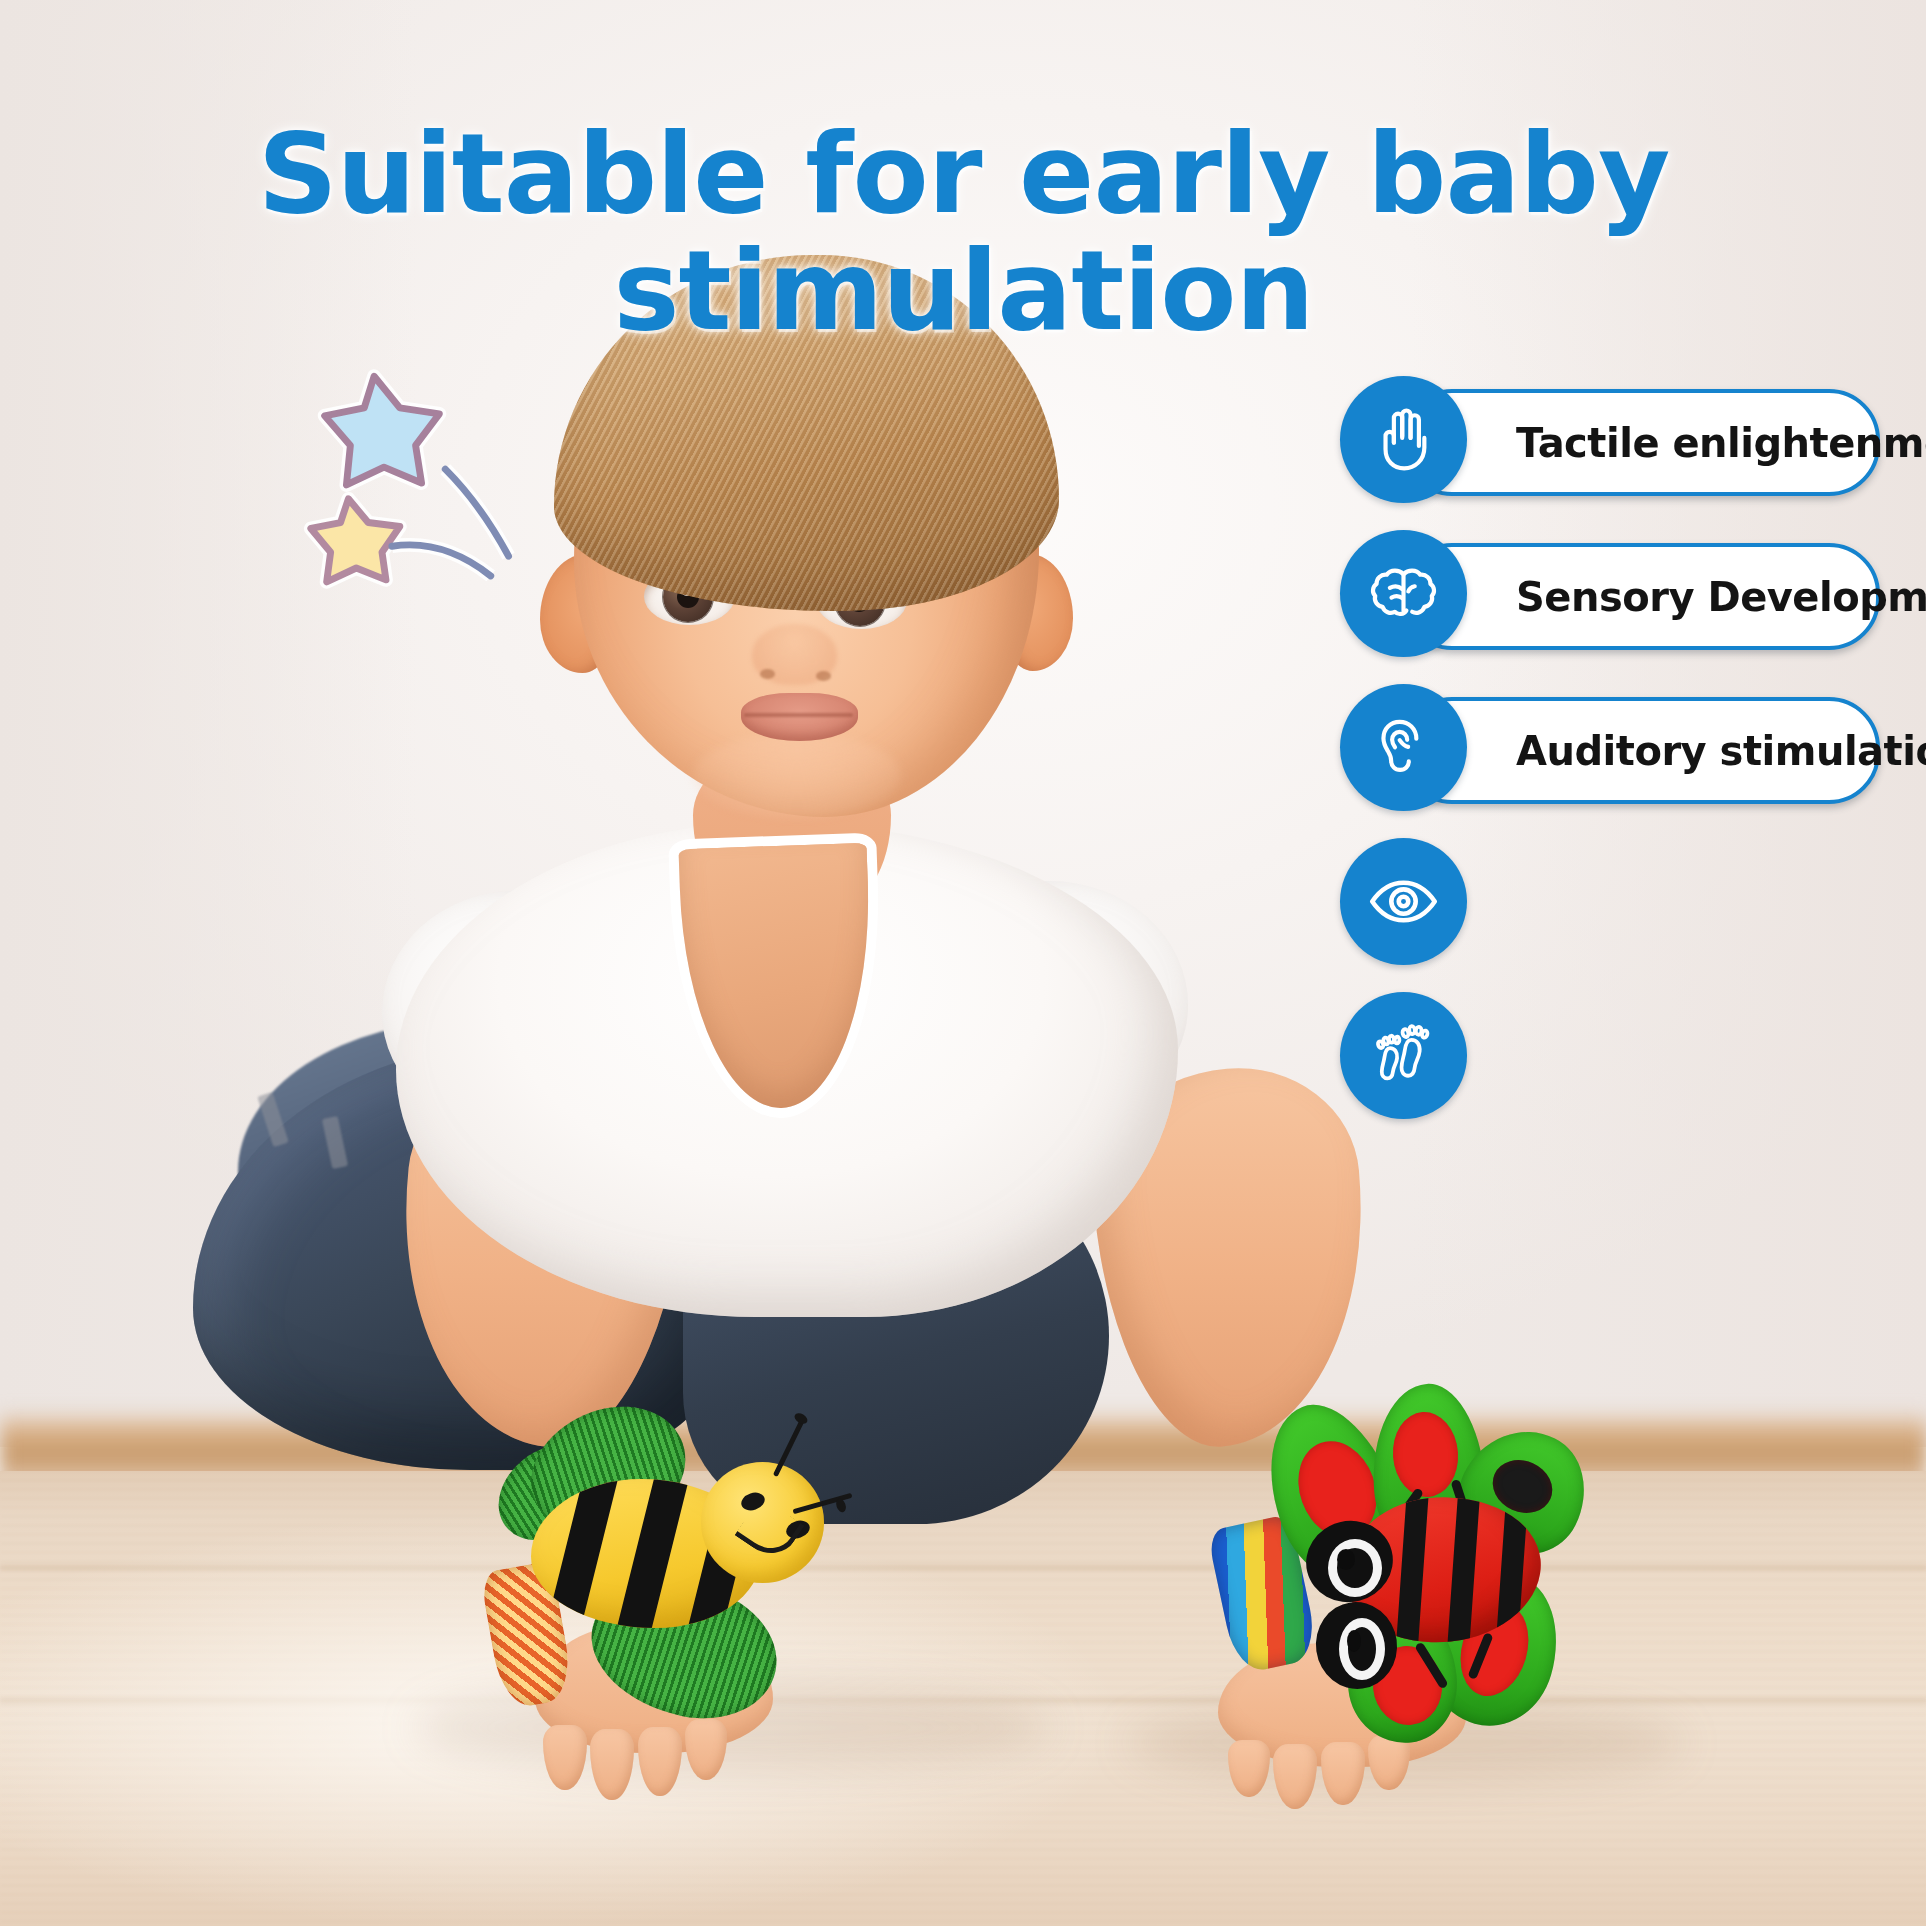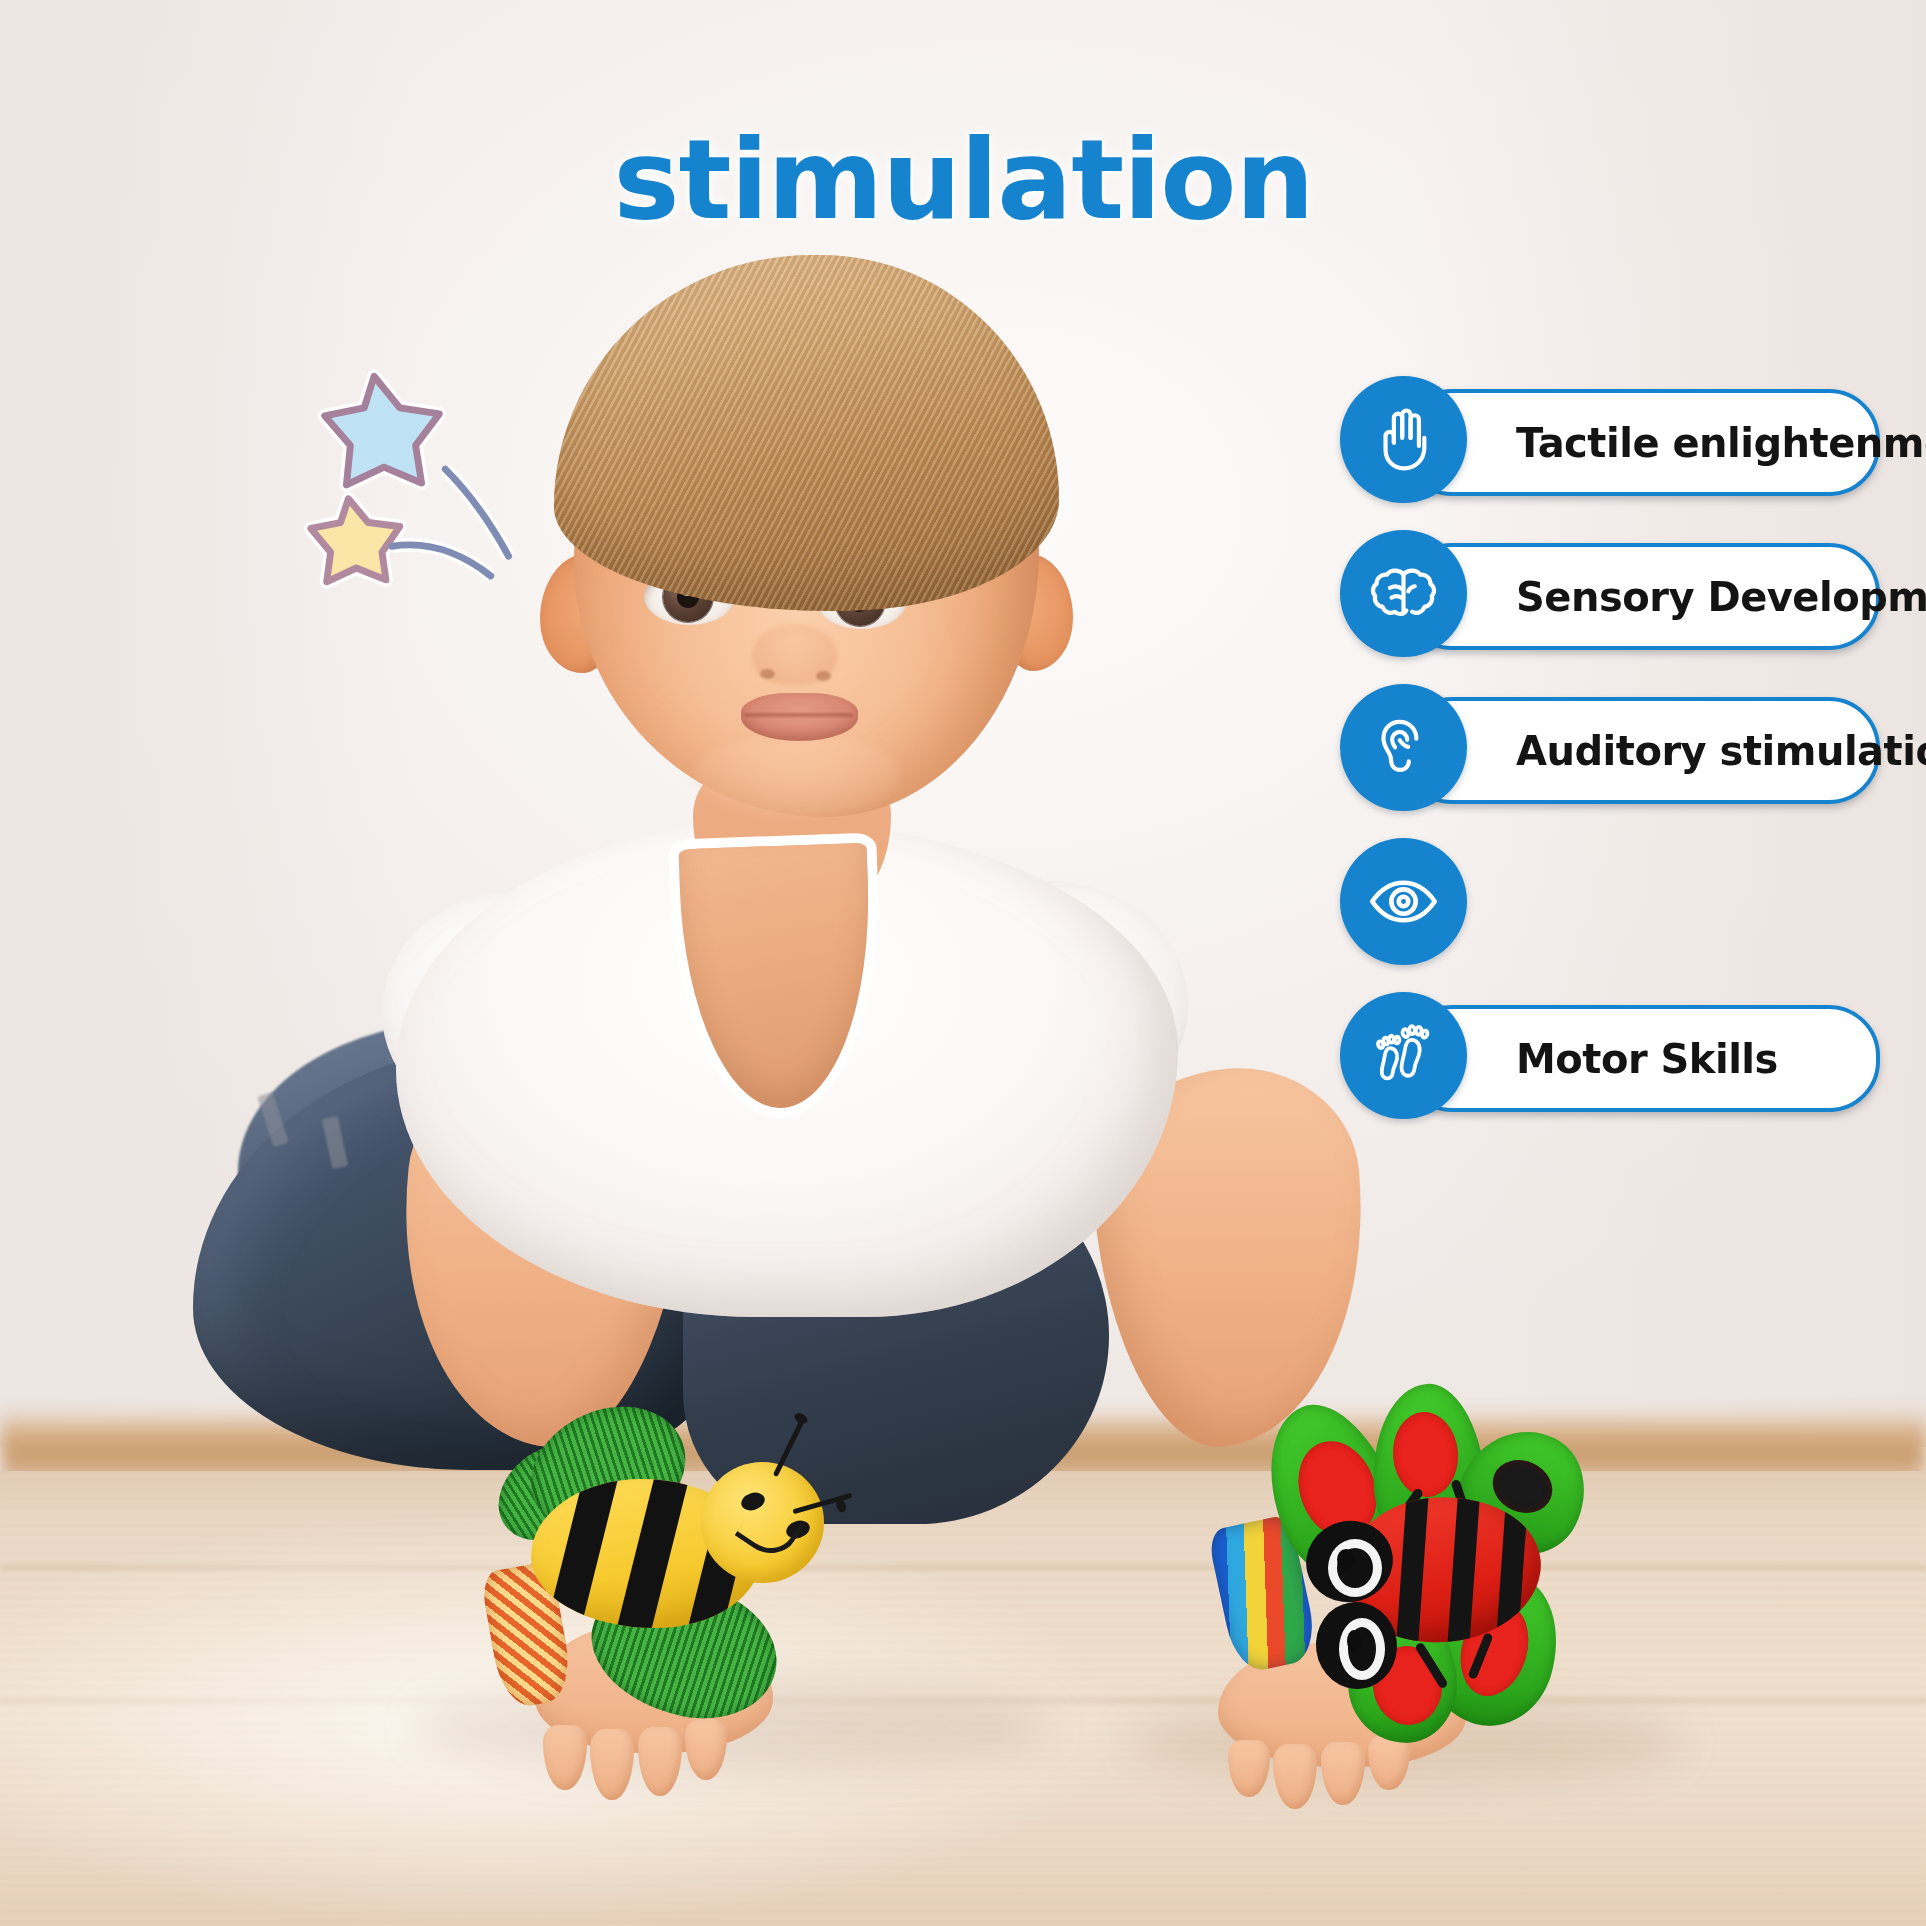--- a/index.html
+++ b/index.html
@@ -550,20 +550,21 @@
         <path d="M96 184 Q148 176 196 214"></path>
       </g>
       <path d="M78 12 L104 44 L144 50 L120 82 L126 120 L88 104 L50 122 L54 82 L28 52 L68 44 Z" fill="#bfe2f5" stroke="#a6819c" stroke-width="7" stroke-linejoin="round"></path>
       <path d="M52 136 L72 160 L104 164 L86 190 L90 218 L60 206 L30 220 L34 190 L14 166 L44 160 Z" fill="#fbe6a7" stroke="#b28aa0" stroke-width="7" stroke-linejoin="round"></path>
       <path d="M150 106 Q186 142 214 194" fill="none" stroke="#7f8cb4" stroke-width="7" stroke-linecap="round"></path>
       <path d="M96 184 Q148 176 196 214" fill="none" stroke="#7f8cb4" stroke-width="7" stroke-linecap="round"></path>
     </svg>
   </div>
 
   <h1 class="title">
+    <span class="ln ln1">Suitable for early baby</span>
     <span class="ln ln2">stimulation</span>
   </h1>
 
   <div class="features">
 
     <div class="feature">
       <div class="pill">
         <span class="pill-label">Tactile enlightenment</span>
       </div>
       <div class="badge">
@@ -609,23 +610,20 @@
       <div class="badge">
         <svg width="79" height="79" viewBox="0 0 48 48" fill="none" stroke="#ffffff" stroke-width="2.8" stroke-linecap="round" stroke-linejoin="round">
           <path d="M5 24c5.2-7.6 11.6-11.4 19-11.4S37.8 16.4 43 24c-5.2 7.6-11.6 11.4-19 11.4S10.2 31.6 5 24Z"></path>
           <circle cx="24" cy="24" r="7.4"></circle>
           <circle cx="24" cy="24" r="2.9"></circle>
         </svg>
       </div>
     </div>
 
     <div class="feature">
-      <div class="pill">
-        <span class="pill-label">Motor Skills</span>
-      </div>
       <div class="badge">
         <svg width="79" height="79" viewBox="0 0 48 48" fill="none" stroke="#ffffff" stroke-width="2.3" stroke-linecap="round" stroke-linejoin="round">
 
           <path d="M15.8 19.5c2.9 0 4.6 2.6 4.3 6-.3 3.3-2.2 5.4-2.5 8.2-.3 2.6-1.3 4.2-3.4 4.2-2.2 0-3.5-1.8-3.4-4.3.1-3.2 1.2-5.4 1.6-8.4.4-3.3 1.2-5.7 3.4-5.7Z"></path>
           <ellipse cx="10.1" cy="17.4" rx="1.5" ry="2.1" transform="rotate(-22 10.1 17.4)"></ellipse>
           <ellipse cx="13.3" cy="15.2" rx="1.5" ry="2.1" transform="rotate(-14 13.3 15.2)"></ellipse>
           <ellipse cx="16.7" cy="14.1" rx="1.5" ry="2.1" transform="rotate(-5 16.7 14.1)"></ellipse>
           <ellipse cx="20.1" cy="14.6" rx="1.4" ry="2" transform="rotate(5 20.1 14.6)"></ellipse>
 
           <path d="M28.8 14.5c3.4 0 5.4 3 5 7-.4 3.9-2.6 6.4-3 9.8-.3 3.1-1.6 5-4 5-2.6 0-4.1-2.1-4-5.1.1-3.8 1.4-6.4 1.9-10 .5-3.9 1.5-6.7 4.1-6.7Z"></path>

